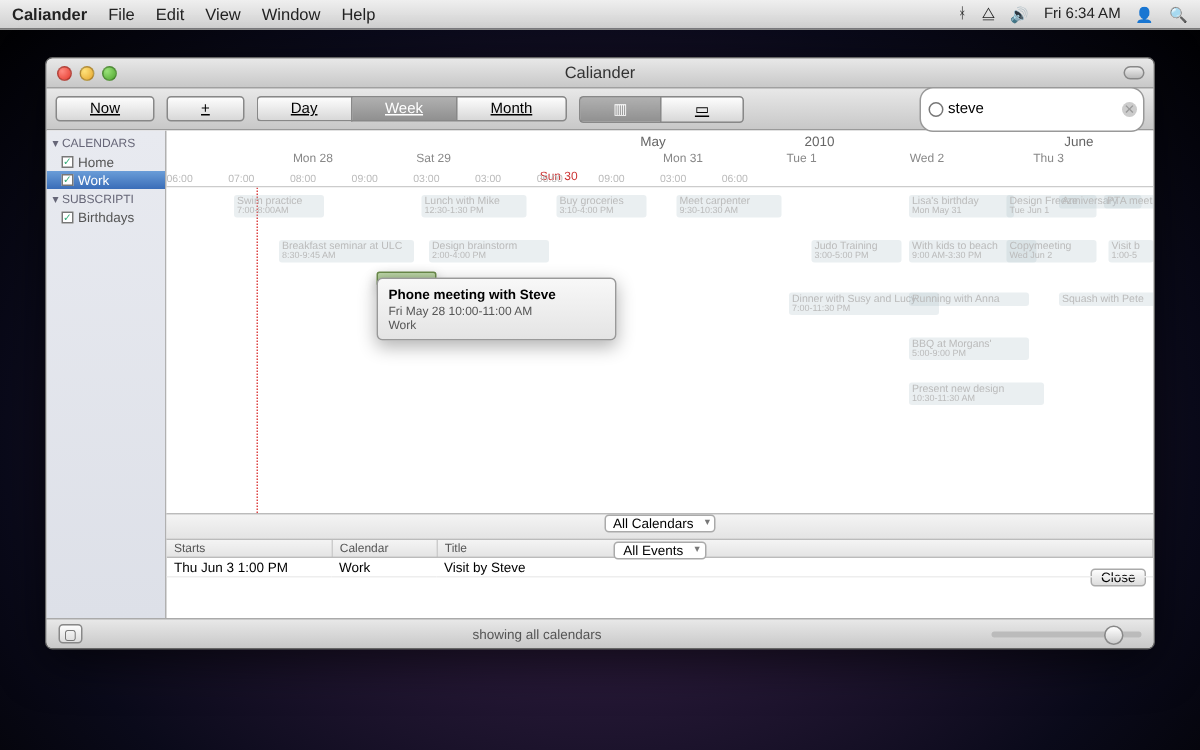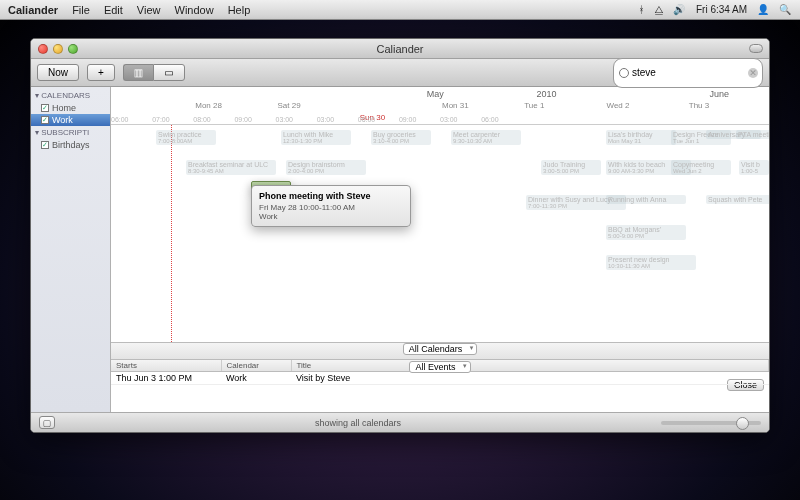--- a/index.html
+++ b/index.html
@@ -16,21 +16,21 @@
 .titlebar { height: 20px; background: linear-gradient(#e8e8e8, #c8c8c8); border-bottom: 1px solid #a0a0a0; display: flex; align-items: center; position: relative; }
 .traffic { display: flex; gap: 5px; padding-left: 7px; }
 .traffic span { width: 10px; height: 10px; border-radius: 50%; border: 1px solid rgba(0,0,0,.25); }
 .tl-close { background: radial-gradient(circle at 30% 30%, #ff8a80, #e53a2e); }
 .tl-min { background: radial-gradient(circle at 30% 30%, #ffe27a, #e5a52e); }
 .tl-max { background: radial-gradient(circle at 30% 30%, #9be37a, #4ea52e); }
 .titlebar .title { position: absolute; left: 0; right: 0; text-align: center; font-size: 11px; color: #333; }
 .pill { position: absolute; right: 6px; width: 14px; height: 9px; border-radius: 5px; background: linear-gradient(#eee,#bbb); border:1px solid #888; }
 
 .toolbar { height: 28px; background: linear-gradient(#e8e8e8, #c8c8c8); border-bottom: 1px solid #9a9a9a; display: flex; align-items: center; padding: 0 6px; gap: 8px; }
-.btn { font-size: 10px; padding: 2px 10px; border: 1px solid #888; border-radius: 3px; background: linear-gradient(#fdfdfd, #d8d8d8); cursor: pointer; }
+.btn { font-size: 10px; padding: 2px 22px; border: 1px solid #888; border-radius: 3px; background: linear-gradient(#fdfdfd, #d8d8d8); cursor: pointer; text-decoration: underline; }
 .seg { display: flex; }
 .seg .btn { border-radius: 0; border-right: none; }
 .seg .btn:first-child { border-radius: 3px 0 0 3px; }
 .seg .btn:last-child { border-radius: 0 3px 3px 0; border-right: 1px solid #888; }
 .seg .btn.active { background: linear-gradient(#b0b0b0, #909090); color: #fff; }
 .search { margin-left: auto; width: 150px; height: 30px; border-radius: 9px; border: 1px solid #999; background: #fff; display: flex; align-items: center; padding: 0 16px 0 18px; position: relative; }
 .search::before { content: ""; position:absolute; left:5px; width:8px; height:8px; border:1px solid #777; border-radius:50%; }
 .search::after { content:"✕"; position:absolute; right:4px; font-size:9px; color:#999; background:#ccc; width:10px; height:10px; border-radius:50%; text-align:center; line-height:10px;}
 .search input { border: none; outline: none; font-size: 10px; width: 100%; background: transparent; }
 
@@ -108,20 +108,25 @@
       <span class="tl-min"></span>
       <span class="tl-max"></span>
     </div>
     <div class="title">Caliander</div>
     <div class="pill"></div>
   </div>
 
   <div class="toolbar">
     <div class="btn">Now</div>
     <div class="btn">+</div>
+    <div class="seg">
+      <div class="btn">Day</div>
+      <div class="btn active">Week</div>
+      <div class="btn">Month</div>
+    </div>
     <div class="seg">
       <div class="btn active">▥</div>
       <div class="btn">▭</div>
     </div>
     <div class="search">
       <input value="steve" style="">
     </div>
   </div>
 
   <div class="body">

